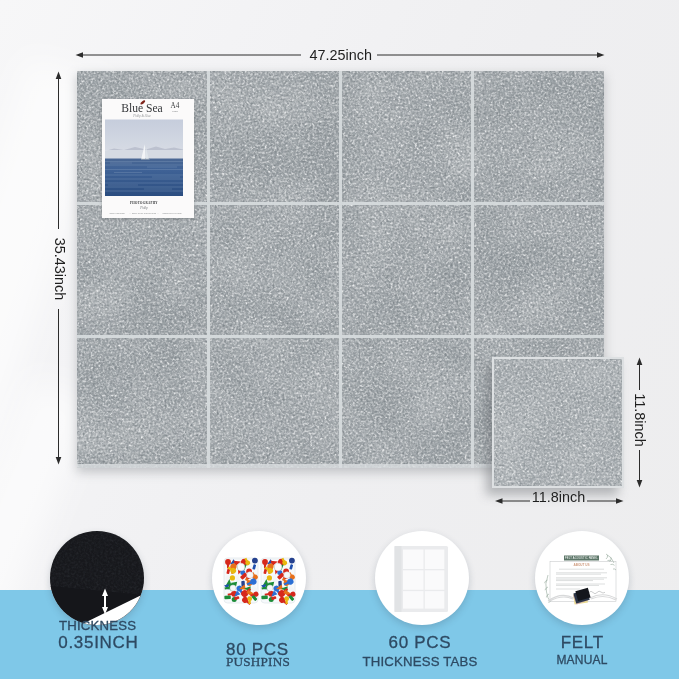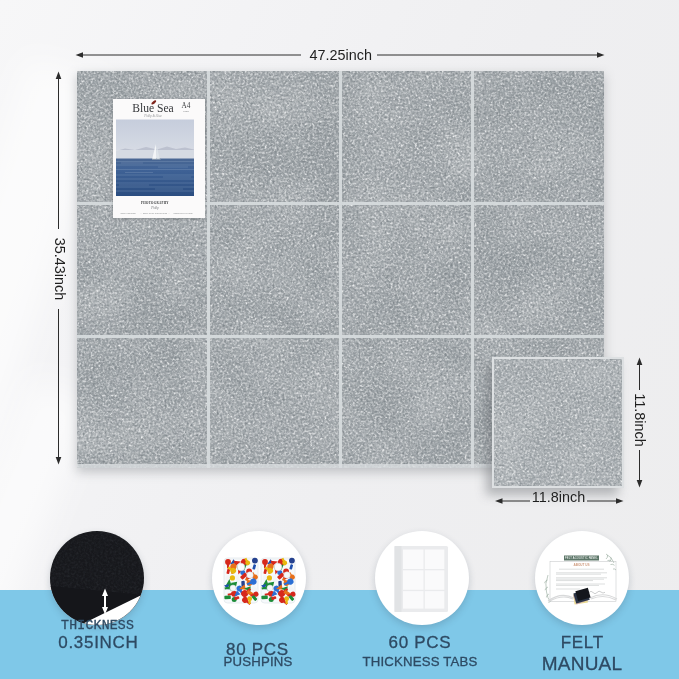--- a/index.html
+++ b/index.html
@@ -10,22 +10,22 @@
   #blue{position:absolute;left:0;top:590px;width:679px;height:89px;background:#7fc8e8;}
   #board{position:absolute;left:77px;top:71px;width:527px;height:397px;
     filter:blur(0.7px);box-shadow:0 4px 10px rgba(130,136,140,0.45);}
   #tile{position:absolute;left:492px;top:357px;width:132px;height:131px;
     box-shadow:-6px 7px 10px rgba(95,100,105,0.42);filter:blur(0.4px);}
   .circ{position:absolute;width:94px;height:94px;border-radius:50%;background:#ffffff;
     box-shadow:0 3px 7px rgba(55,75,90,0.22);}
   .lbl{position:absolute;color:#2e4a63;-webkit-text-stroke:0.3px #2e4a63;text-align:center;transform:translateX(-50%);white-space:nowrap;}
   .l1{font-size:17px;font-weight:400;letter-spacing:0.7px;line-height:1;}
   .l2{font-size:13.2px;font-weight:400;letter-spacing:0.2px;line-height:1;}
-  .l2m{font-size:19px;letter-spacing:0.2px;line-height:1;}
-  #poster{position:absolute;left:113px;top:99px;width:92px;height:119px;background:#fbfafa;
+  .l2m{font-size:12px;letter-spacing:0.2px;line-height:1;}
+  #poster{position:absolute;left:102px;top:99px;width:92px;height:119px;background:#fbfafa;
     box-shadow:0 1px 3px rgba(80,85,90,0.4);}
   svg{display:block;}
 </style>
 </head>
 <body>
 <div id="page">
   <div class="streak" style="left:-40px;top:60px;width:90px;height:420px;transform:rotate(18deg);"></div>
   <div class="streak" style="left:-20px;top:380px;width:70px;height:260px;transform:rotate(22deg);"></div>
 
   <div id="board">
@@ -383,20 +383,20 @@
       <g transform="translate(46,65.5) rotate(-16)">
         <rect x="-7.5" y="-3" width="13.5" height="10" fill="#e8d98e" transform="rotate(8)"></rect>
         <rect x="-7" y="-4" width="13.5" height="10" fill="#c9a6b1" transform="rotate(-5)"></rect>
         <rect x="-6.5" y="-5" width="14" height="10.5" fill="#2b3546"></rect>
         <rect x="-4" y="-6.5" width="13" height="10" fill="#14161c"></rect>
       </g>
     </svg>
   </div>
 
   <div class="lbl l1" style="left:98.4px;top:633.6px;">0.35INCH</div>
-  <div class="lbl l2" style="left:97.6px;top:619px;font-family:Liberation Mono, monospace;">THICKNESS</div>
+  <div class="lbl l2" style="left:97.6px;top:619px;">THICKNESS</div>
   <div class="lbl l1" style="left:257.5px;top:641px;">80 PCS</div>
-  <div class="lbl l2" style="left:258px;top:655px;">PUSHPINS</div>
+  <div class="lbl l2" style="left:258px;top:655px;font-family:Liberation Serif, serif;">PUSHPINS</div>
   <div class="lbl l1" style="left:420px;top:633.6px;text-align:right;">60 PCS</div>
   <div class="lbl l2" style="left:420px;top:655px;">THICKNESS TABS</div>
   <div class="lbl l1" style="left:582.3px;top:633.6px;">FELT</div>
   <div class="lbl l2 l2m" style="left:582px;top:654px;">MANUAL</div>
 </div>
 
 </body></html>

